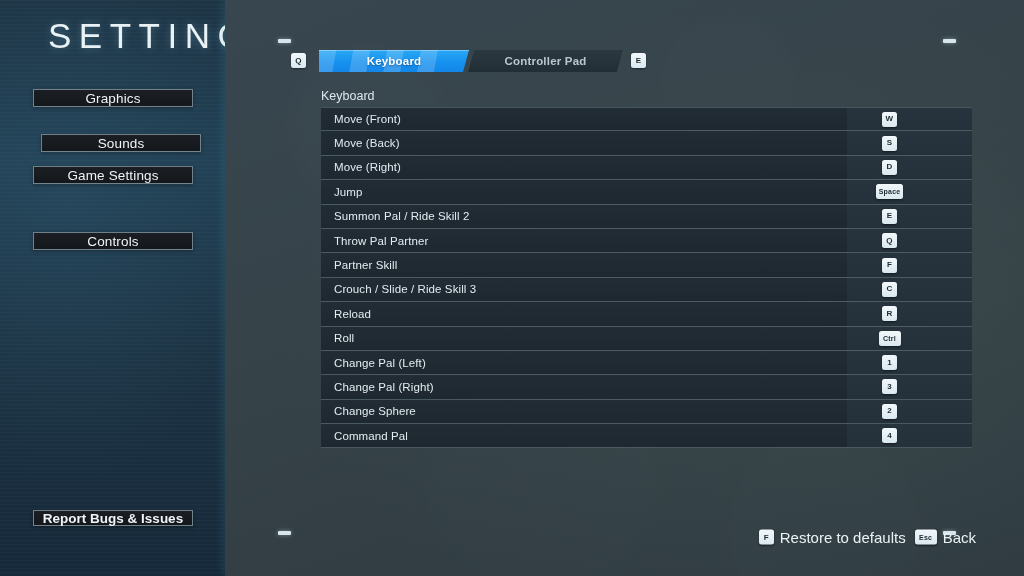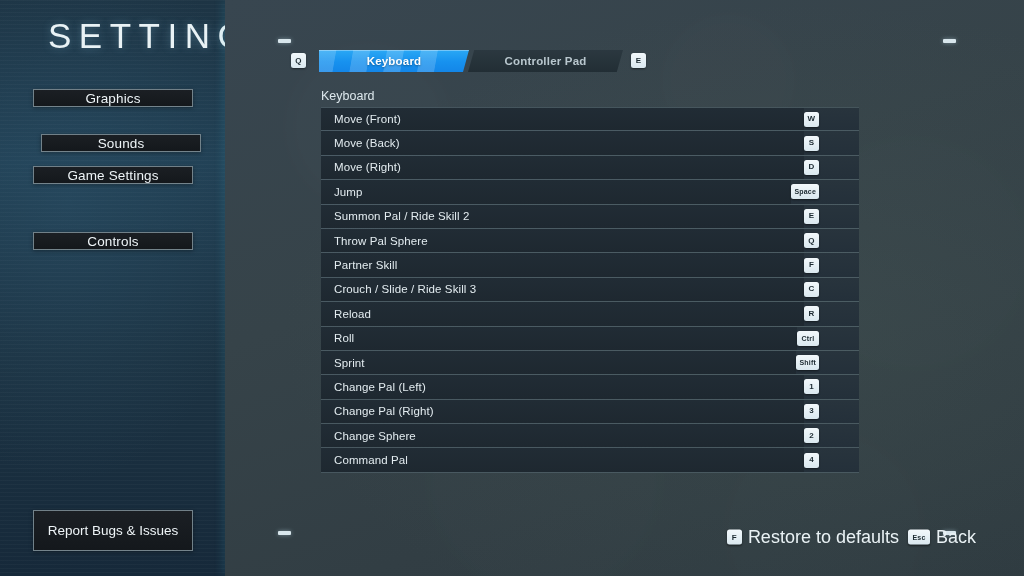--- a/index.html
+++ b/index.html
@@ -48,24 +48,24 @@
     display:flex; align-items:center; justify-content:center;
     letter-spacing:0.15px;
     box-shadow:0 1px 4px rgba(0,0,0,0.35);
   }
   .nav-btn[data-idx="0"] { top:89px; }
   .nav-btn[data-idx="1"] { top:134px;margin-left:8px; }
   .nav-btn[data-idx="2"] { top:166px; }
   .nav-btn[data-idx="3"] { top:232px; }
 
   #report-btn {
-    position:absolute; left:33px; top:510px; width:160px; height:41px;
+    position:absolute; left:33px; top:510px; width:160px; height:16px;
     background:linear-gradient(180deg,#1b1f24 0%,#14181c 100%);
     border:1px solid rgba(190,215,225,0.55);
-    color:#eef4f7; font-size:13.5px; font-weight:400;
+    color:#eef4f7; font-size:13.5px; font-weight:700;
     display:flex; align-items:center; justify-content:center;
     box-shadow:0 1px 4px rgba(0,0,0,0.35);
   }
 
   
   #divider-line {
     position:absolute; left:225px; top:0; width:2px; height:576px;
     background:linear-gradient(180deg,
       rgba(40,140,170,0.25) 0%,
       #3aa8c4 16%, #45bcd6 48%, #3aa8c4 82%,
@@ -152,21 +152,21 @@
 
   
   #section-header {
     position:absolute; left:96px; top:89px;
     font-size:12.5px; color:#dde8ed; font-weight:400;
   }
 
   
   #rows { position:absolute; left:96px; top:107px; width:651px; }
   .row {
-    position:relative; height:24.4px; width:538px;
+    position:relative; height:24.4px; width:651px;
     display:flex; align-items:center;
     border-bottom:1px solid rgba(118,142,155,0.30);
   }
   .row:first-child { border-top:1px solid rgba(118,142,155,0.22); }
   .row-label-cell {
     width:526px; height:100%;
     background:linear-gradient(180deg,#212c35 0%,#1e2830 100%);
     display:flex; align-items:center;
     padding-left:13px;
   }
@@ -180,21 +180,21 @@
     padding-right:40px;
   }
 
   
   #footer {
     position:absolute; right:48px; top:537px;
     display:flex; align-items:center; gap:9px;
     transform:translateY(-50%);
   }
   .hint { display:flex; align-items:center; gap:6px; }
-  .hint-label { font-size:18px; color:#eaf2f5; font-weight:400; }
+  .hint-label { font-size:15px; color:#eaf2f5; font-weight:400; }
 </style>
 </head>
 <body>
 
 <div id="sidebar">
   <div id="sidebar-scanlines"></div>
   <div id="sidebar-vignette"></div>
 
   <div id="page-title">SETTINGS</div>
 
@@ -278,21 +278,21 @@
       <div class="row">
         <div class="row-label-cell">
           <span class="row-label">Summon Pal / Ride Skill 2</span>
         </div>
         <div class="row-key-cell">
           <span class="keycap">E</span>
         </div>
       </div>
       <div class="row">
         <div class="row-label-cell">
-          <span class="row-label">Throw Pal Sphere</span>
+          <span class="row-label">Throw Pal Partner</span>
         </div>
         <div class="row-key-cell">
           <span class="keycap">Q</span>
         </div>
       </div>
       <div class="row">
         <div class="row-label-cell">
           <span class="row-label">Partner Skill</span>
         </div>
         <div class="row-key-cell">
@@ -314,28 +314,20 @@
         <div class="row-key-cell">
           <span class="keycap">R</span>
         </div>
       </div>
       <div class="row">
         <div class="row-label-cell">
           <span class="row-label">Roll</span>
         </div>
         <div class="row-key-cell">
           <span class="keycap wide">Ctrl</span>
-        </div>
-      </div>
-      <div class="row">
-        <div class="row-label-cell">
-          <span class="row-label">Sprint</span>
-        </div>
-        <div class="row-key-cell">
-          <span class="keycap wide">Shift</span>
         </div>
       </div>
       <div class="row">
         <div class="row-label-cell">
           <span class="row-label">Change Pal (Left)</span>
         </div>
         <div class="row-key-cell">
           <span class="keycap">1</span>
         </div>
       </div>

